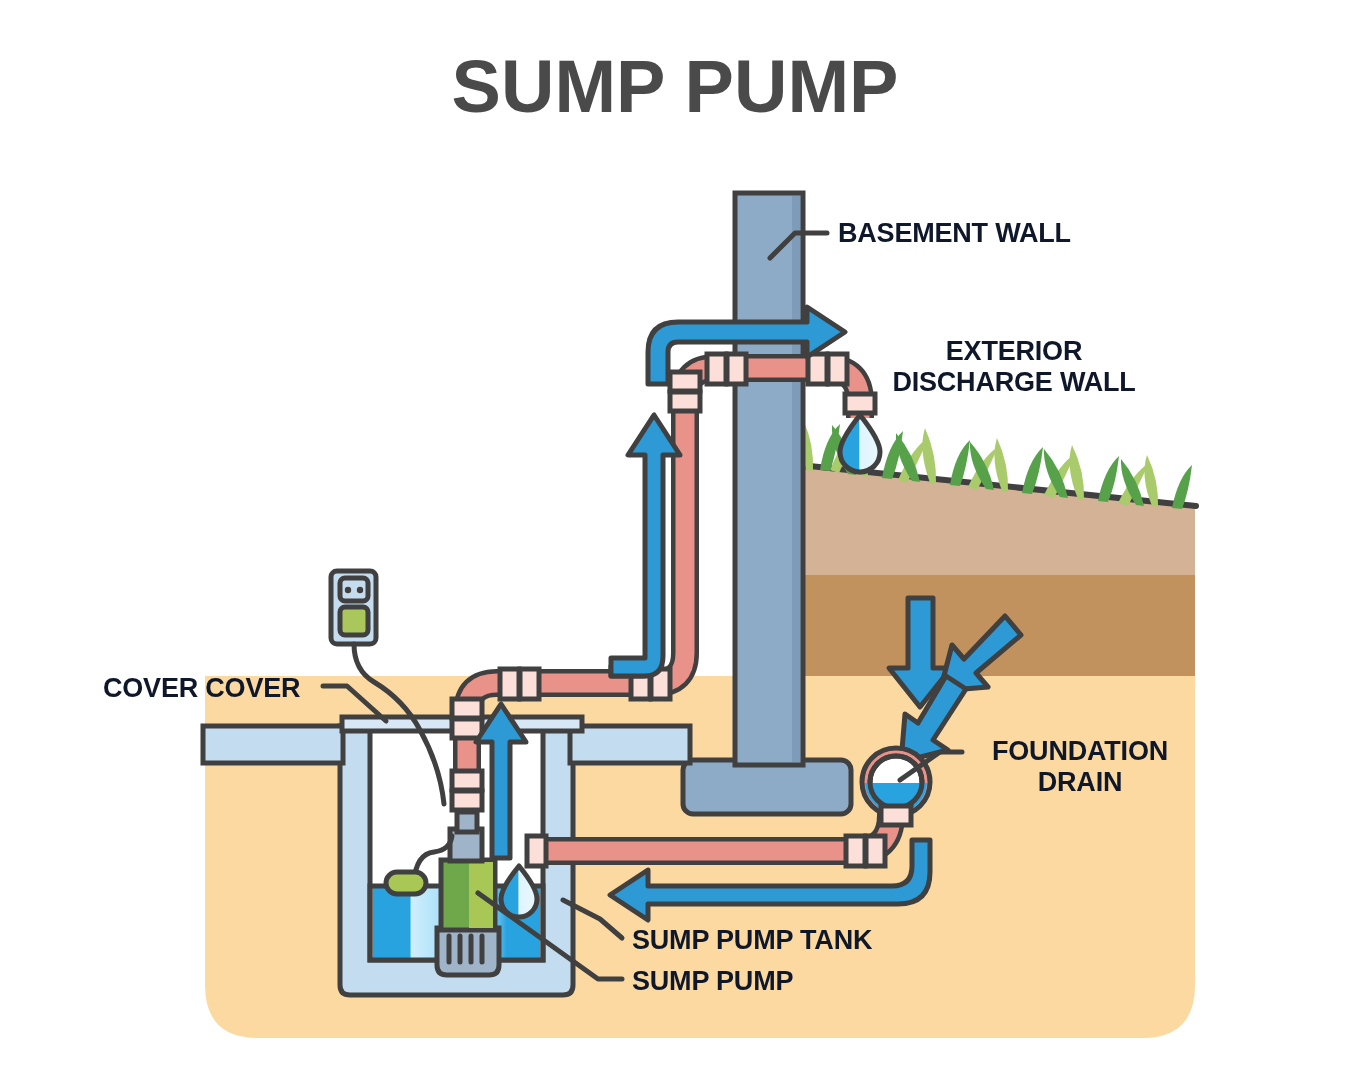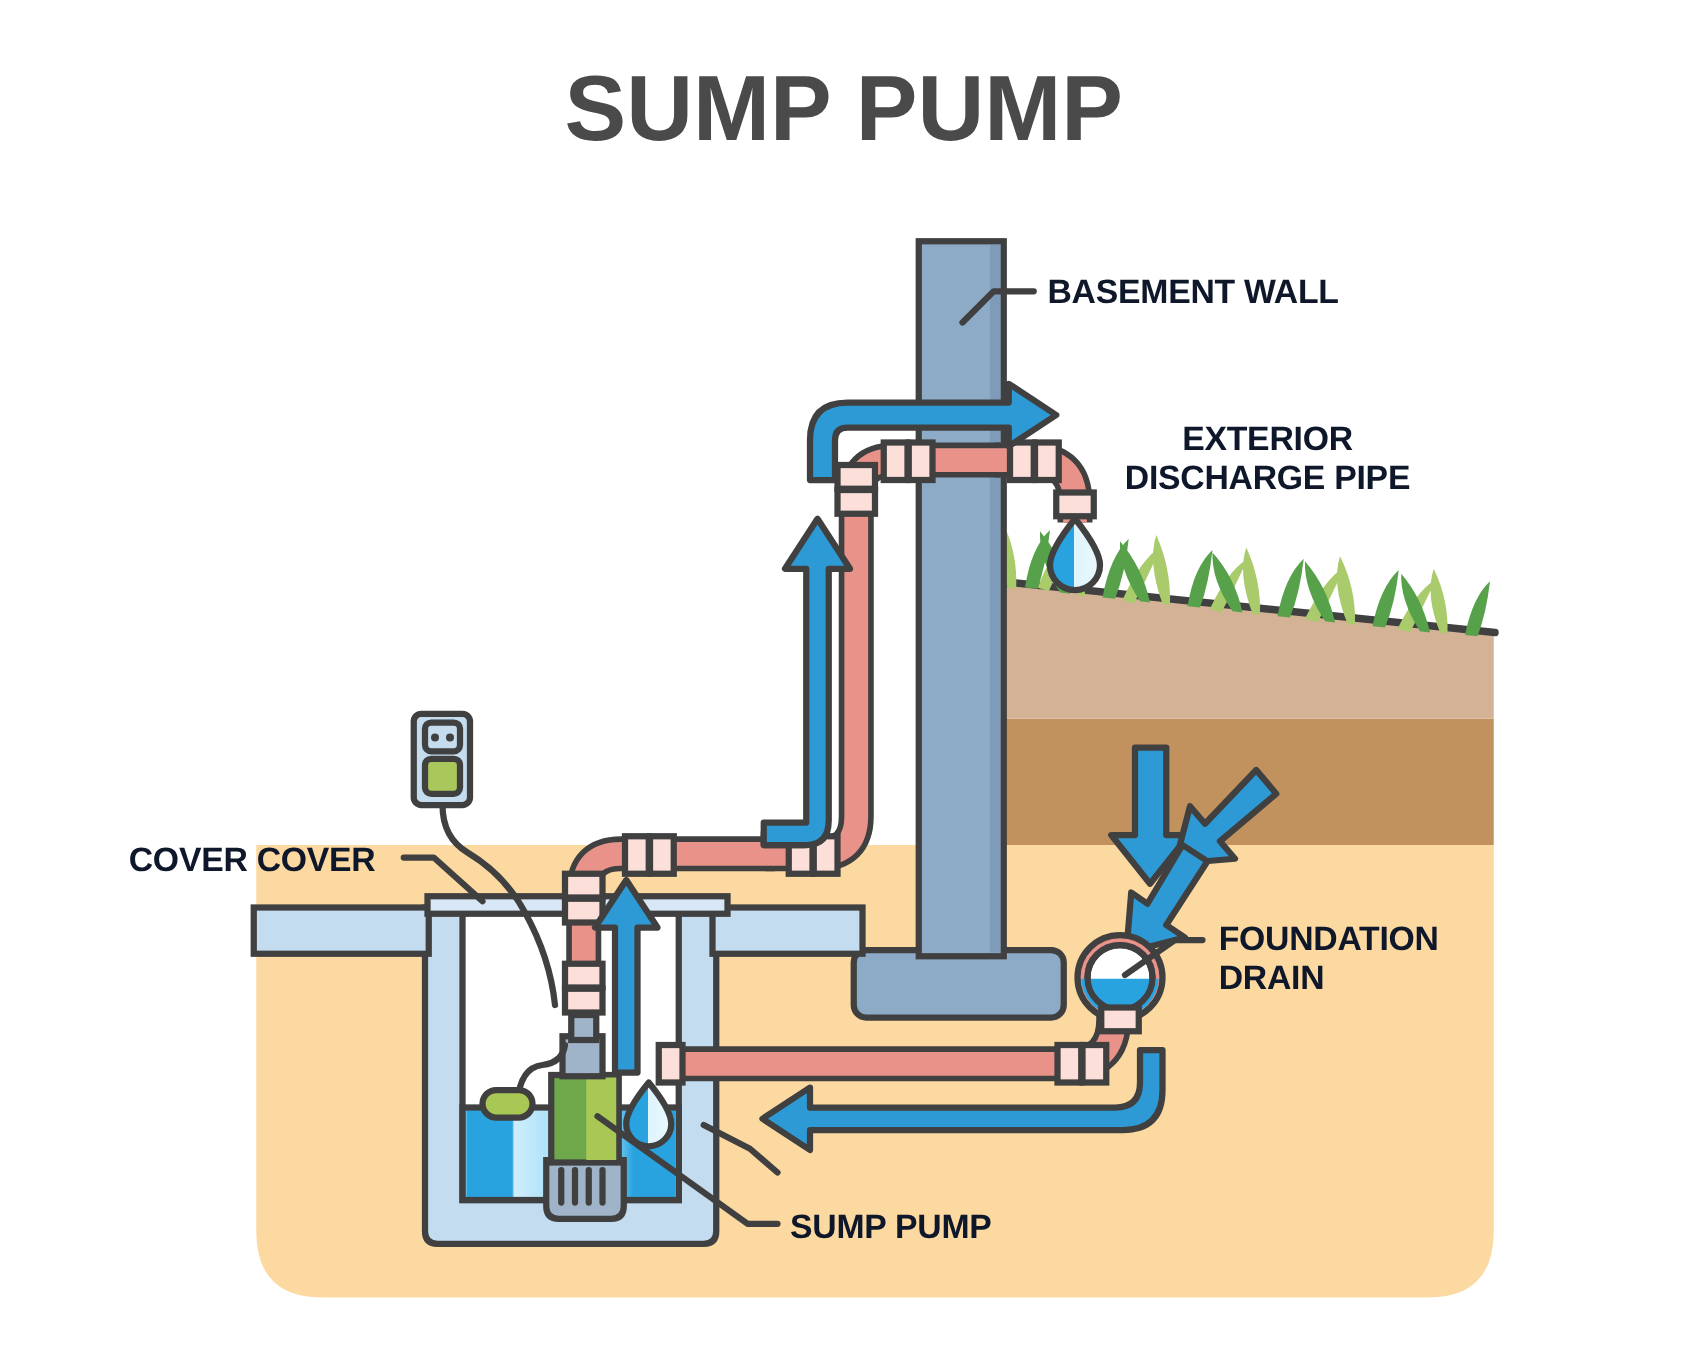--- a/index.html
+++ b/index.html
@@ -14,21 +14,21 @@
     letter-spacing:-0.2px;
     line-height:1.15;
     white-space:pre;
   }
   #title{
     left:0;top:44px;width:1350px;text-align:center;
     font-size:74px;font-weight:bold;color:#4a4a4a;letter-spacing:0px;
   }
   #lbl-basement-wall{left:838px;top:218px;font-size:27px;}
   #lbl-exterior-discharge{left:884px;top:336px;font-size:27px;text-align:center;width:260px;}
-  #lbl-foundation-drain{left:975px;top:736px;font-size:27px;text-align:left;width:210px;}
+  #lbl-foundation-drain{left:975px;top:736px;font-size:27px;text-align:center;width:210px;}
   #lbl-access-cover{left:103px;top:673px;font-size:27px;}
   #lbl-sump-pump-tank{left:632px;top:925px;font-size:27px;}
   #lbl-sump-pump{left:632px;top:966px;font-size:27px;}
 </style>
 </head>
 <body>
 
 <div id="stage">
 
   <svg id="diagram" viewBox="0 0 1350 1080">
@@ -240,23 +240,24 @@
       <path d="M 622 938 L 600 919 L 563 900"></path>
       <path d="M 622 979 L 598 979 L 478 893"></path>
     </g>
   </svg>
 
   <div id="title" class="lbl">SUMP PUMP</div>
 
   <div id="lbl-basement-wall" class="lbl">BASEMENT WALL</div>
 
   <div id="lbl-exterior-discharge" class="lbl">EXTERIOR
-DISCHARGE PIPE</div>
+DISCHARGE WALL</div>
 
   <div id="lbl-foundation-drain" class="lbl">FOUNDATION
 DRAIN</div>
 
   <div id="lbl-access-cover" class="lbl">COVER COVER</div>
 
+  <div id="lbl-sump-pump-tank" class="lbl">SUMP PUMP TANK</div>
 
   <div id="lbl-sump-pump" class="lbl">SUMP PUMP</div>
 
 </div>
 
 </body></html>

